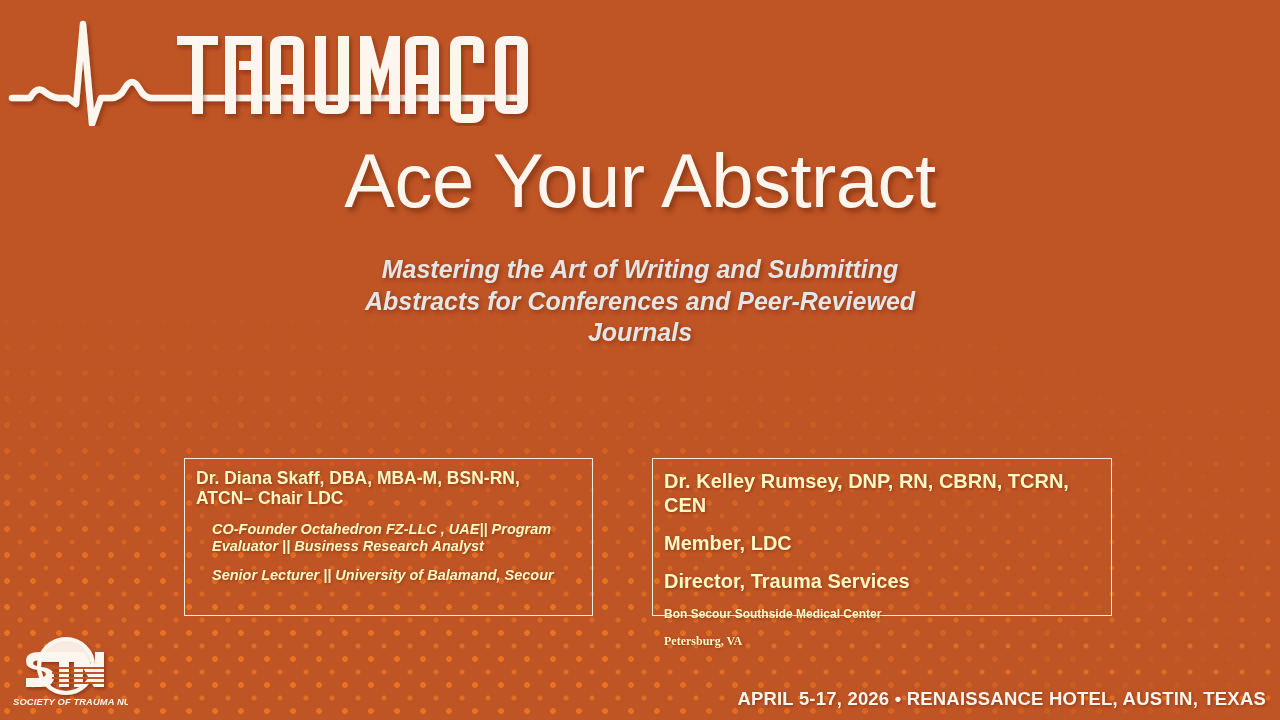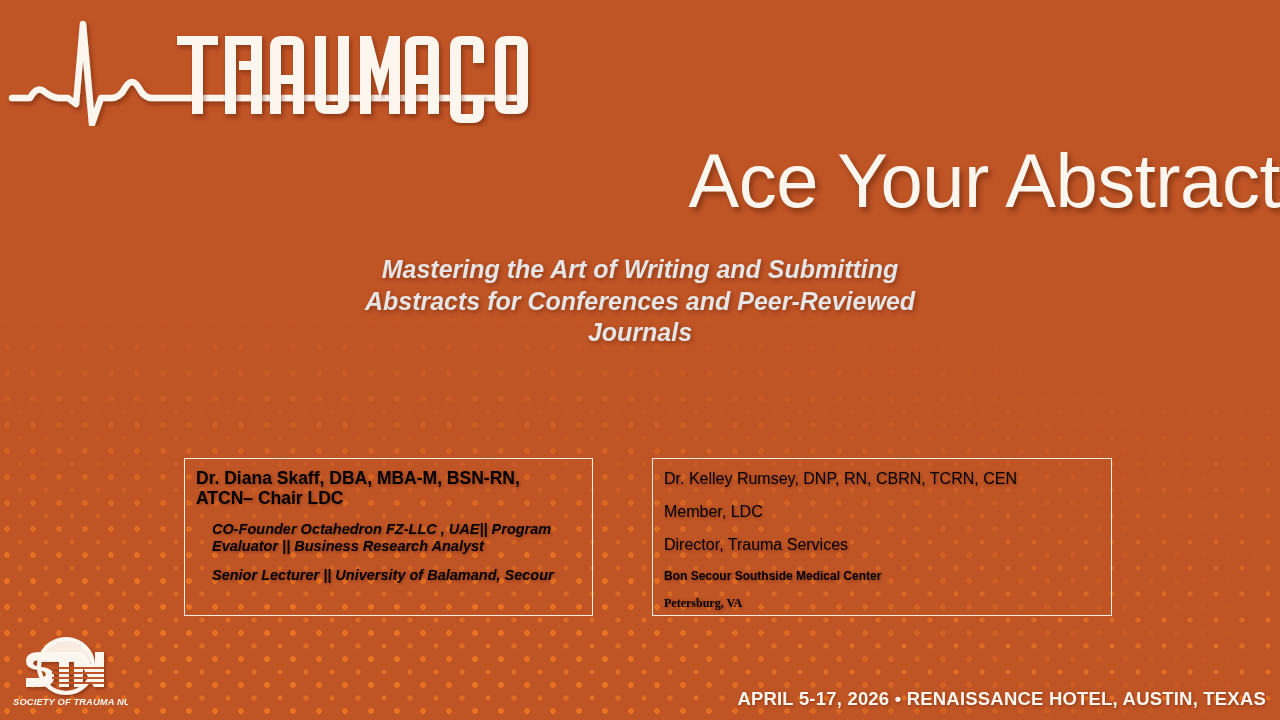--- a/index.html
+++ b/index.html
@@ -62,21 +62,21 @@
     height: 120px;
   }
   .logo-wrap svg { display: block; }
 
   
   .title {
     position: absolute;
     left: 0;
     top: 140;
     width: 1280px;
-    text-align: right;
+    text-align: center;
     color: #fdf6ef;
     font-size: 76px;
     line-height: 1.0;
     font-weight: 400;
     letter-spacing: -0.5px;
     text-shadow: 3px 4px 5px rgba(80,26,5,0.45);
   }
   #title-el { top: 143px; }
 
   
@@ -93,21 +93,21 @@
     text-shadow: 2px 2px 4px rgba(80,26,5,0.40);
     font-style: italic;
   }
 
   
   .speaker-box {
     position: absolute;
     border: 1.6px solid #f7ece0;
     box-sizing: border-box;
     padding: 10px 12px 8px 11px;
-    color: #000000;
+    color: #fef9c3;
     text-shadow: 1px 1px 3px rgba(80,26,5,0.45);
   }
   #box-left {
     left: 184px;
     top: 458px;
     width: 409px;
     height: 158px;
   }
   #box-right {
     left: 652px;
@@ -125,22 +125,22 @@
   .sp-role {
     font-size: 14.5px;
     font-weight: bold;
     font-style: italic;
     line-height: 1.16;
     margin: 0 0 12px 16px;
   }
   .sp-role:last-child { margin-bottom: 0; }
 
   .r-line-lg {
-    font-size: 16px;
-    font-weight: normal;
+    font-size: 20px;
+    font-weight: bold;
     line-height: 1.2;
     margin: 0 0 14px 0;
   }
   .r-line-sm {
     font-size: 12px;
     font-weight: bold;
     line-height: 1.2;
     margin: 0 0 13px 0;
   }
   .r-line-sm:last-child { margin-bottom: 0; font-family: Liberation Serif, serif; }

